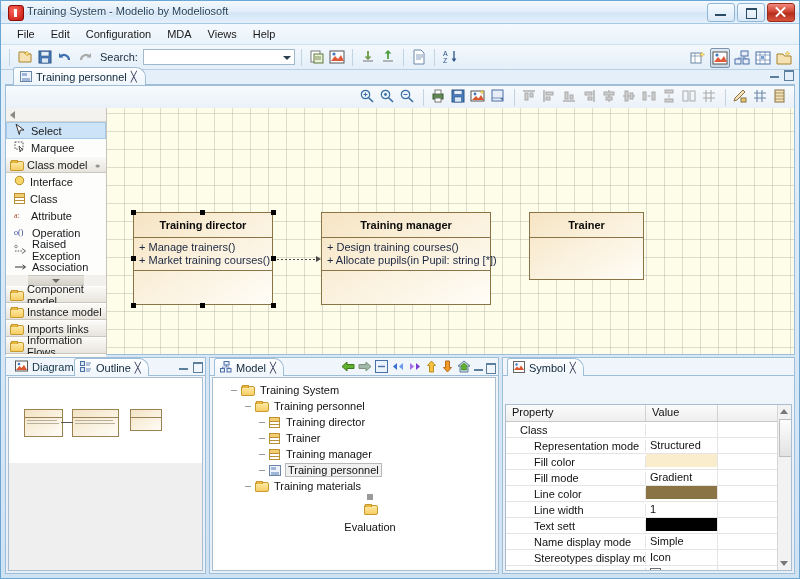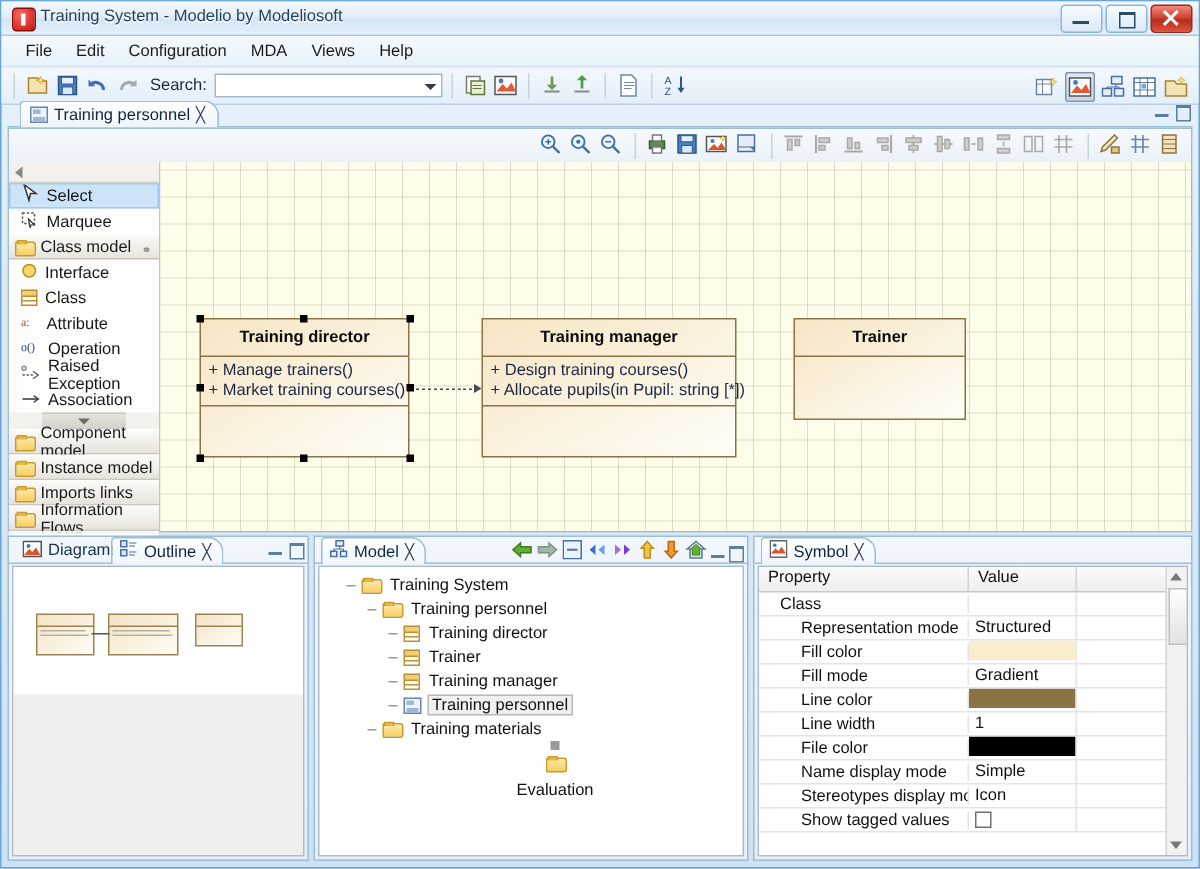--- a/index.html
+++ b/index.html
@@ -845,21 +845,21 @@
           </div>
           <div class="trow" style="padding-left:32px;flex-direction:column;">
             <span class="tdash"></span>
             <span class="folder"></span>
             <span class="lbl">Evaluation</span>
           </div>
         </div>
       </div>
     </div>
 
-    <div class="panel" style="flex:1 1 auto;">
+    <div class="panel" style="flex:1 1 auto;gap:27px;">
       <div class="ptabstrip">
         <div class="ptabline"></div>
         <div class="ptab active" style="left:4px;">
           <span class="ic">
             <svg width="12" height="12" viewBox="0 0 12 12">
                 <rect x="0.5" y="0.5" width="11" height="11" fill="#fbfbfb" stroke="#666"></rect>
                 <path d="M1 9l3-3.5L6 7.5 8 4.5l3 4.5z" fill="#d9562f"></path>
                 <circle cx="3.5" cy="3.5" r="1.2" fill="#3f79c4"></circle>
               </svg>
           </span>
@@ -910,21 +910,21 @@
           </div>
 
           <div class="strow">
             <div class="stprop" style="width:140px;padding-left:28px;">Line width</div>
             <div class="stval" style="width:72px;">1</div>
             <div class="stend"></div>
           </div>
 
 
           <div class="strow">
-            <div class="stprop" style="width:140px;padding-left:28px;">File color</div>
+            <div class="stprop" style="width:140px;padding-left:28px;">Text sett</div>
             <div class="stval" style="width:72px;padding:0;">
               <span class="swatch" id="sw-text" style="background: rgb(0, 0, 0);"></span>
             </div>
             <div class="stend"></div>
           </div>
 
           <div class="strow">
             <div class="stprop" style="width:140px;padding-left:28px;">Name display mode</div>
             <div class="stval" style="width:72px;">Simple</div>
             <div class="stend"></div>

